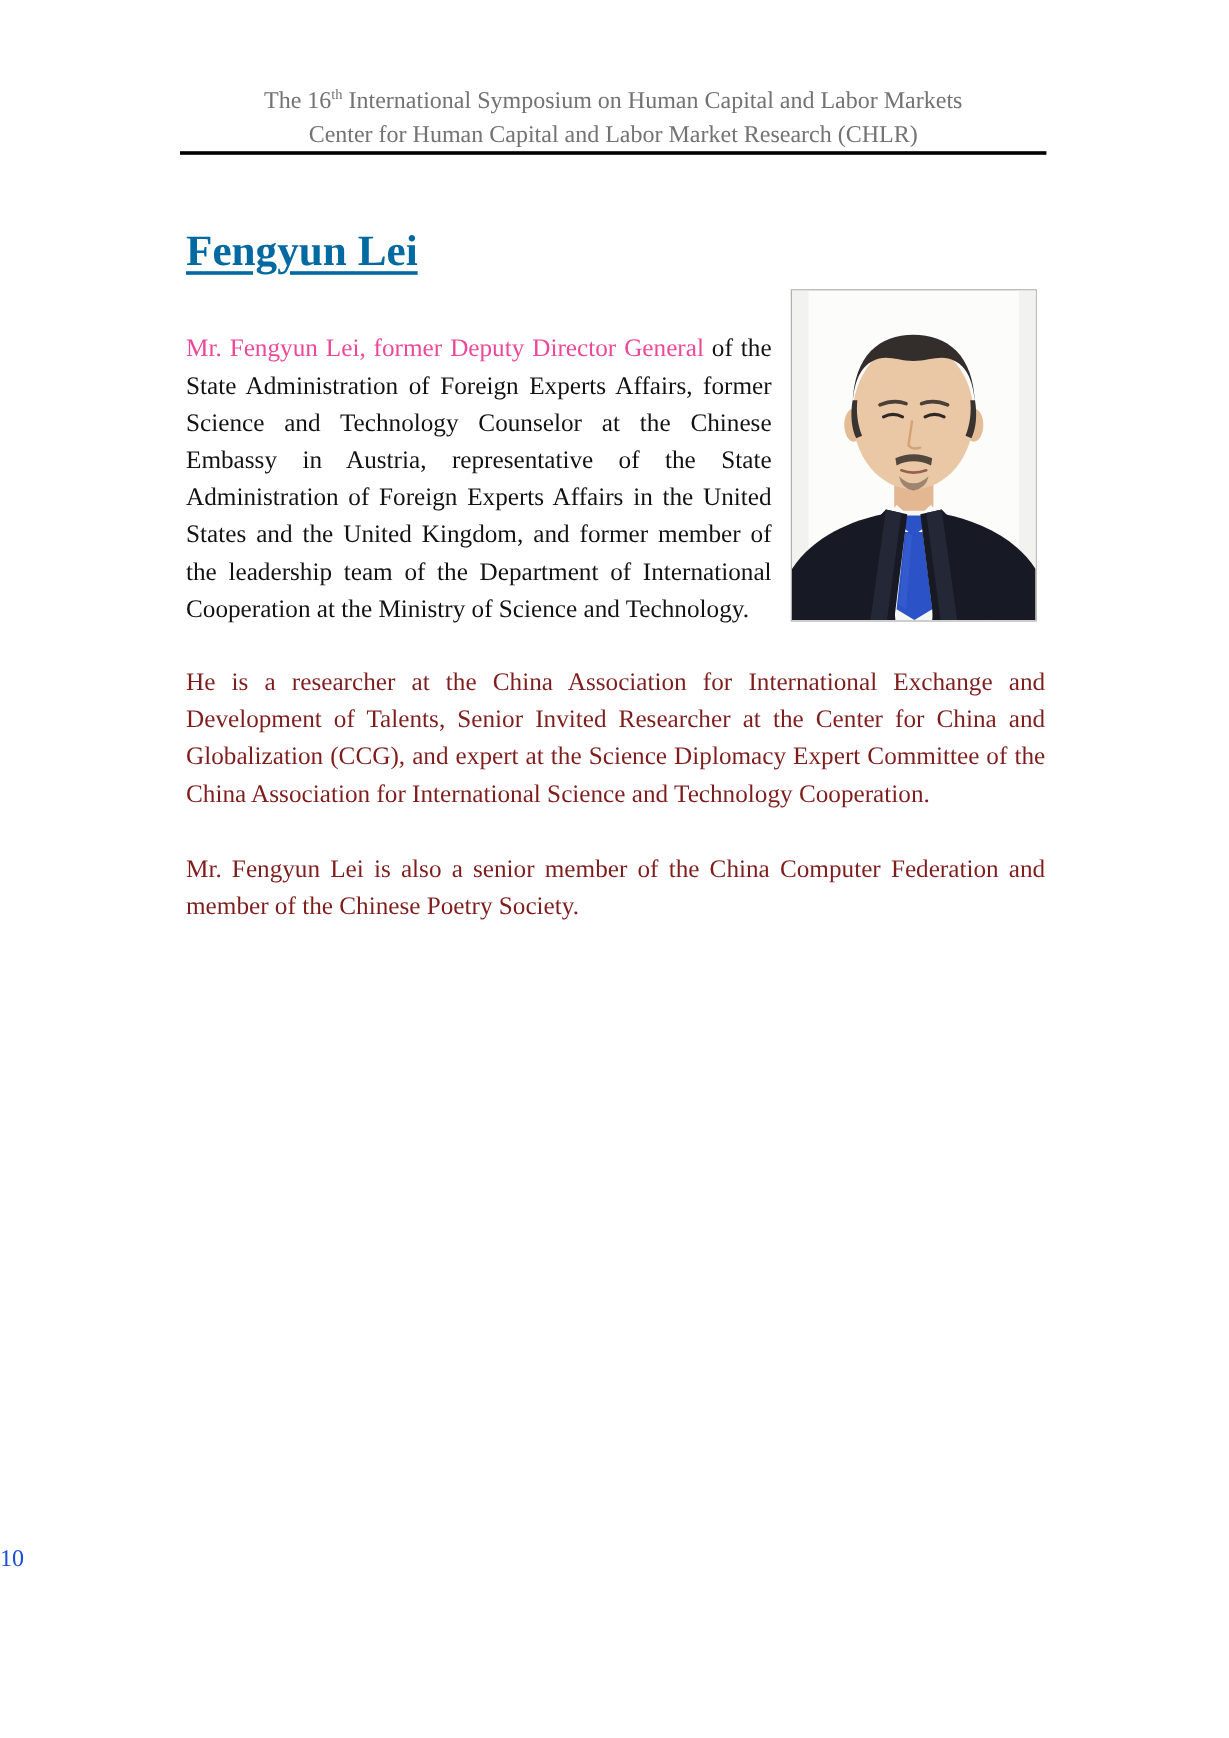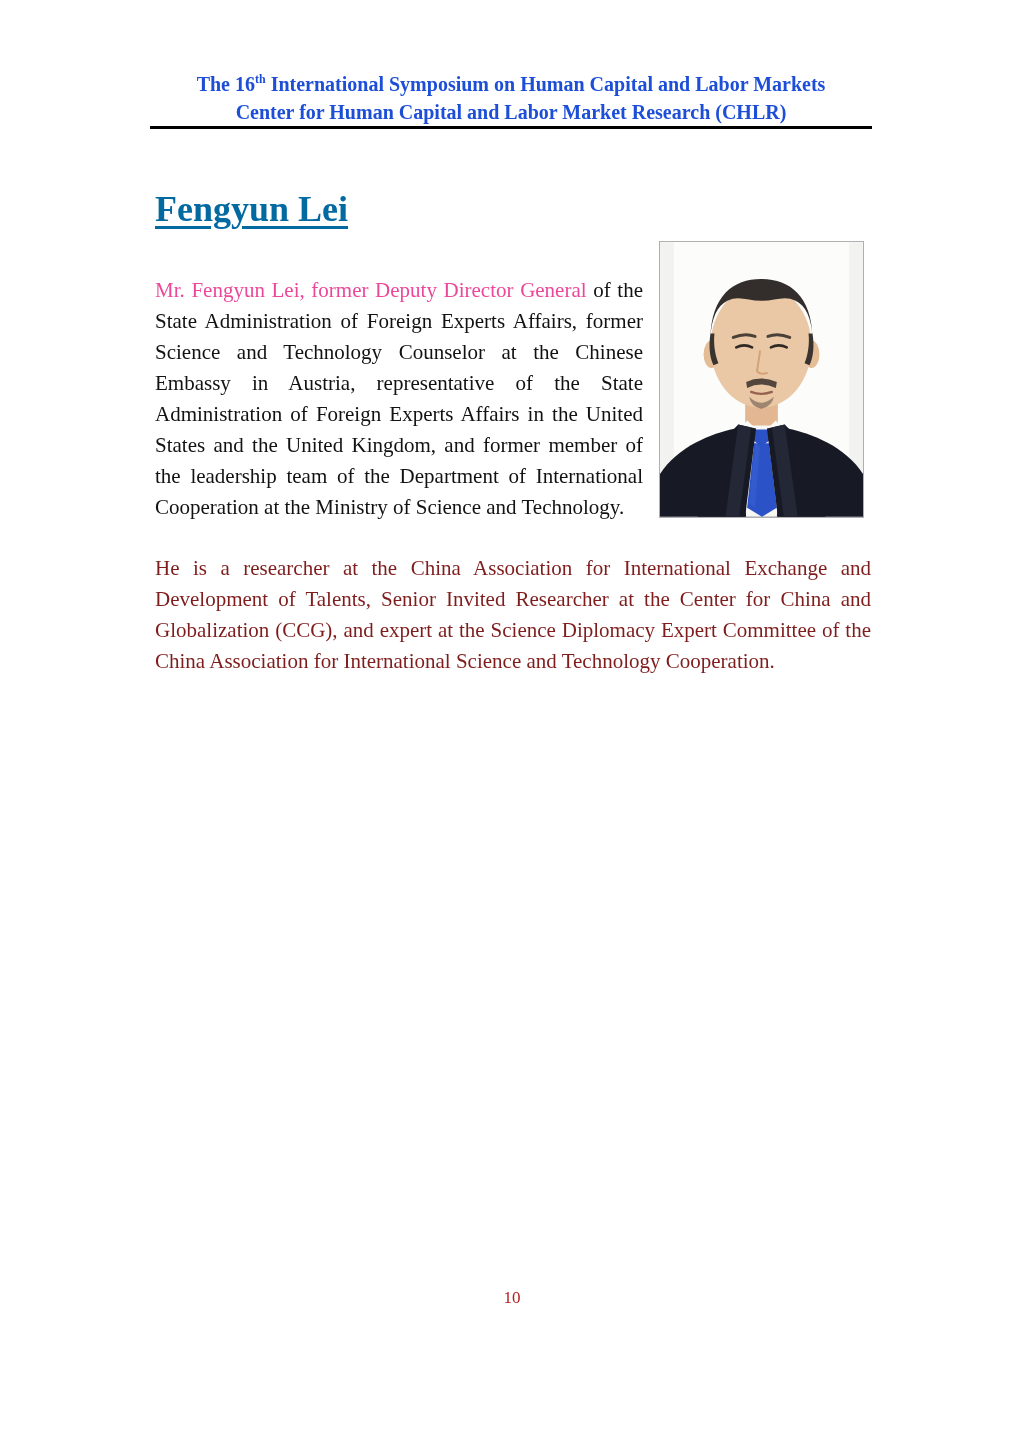--- a/index.html
+++ b/index.html
@@ -16,23 +16,22 @@
   
   .doc-header {
     padding-top: 70px;
     margin-left: 150px;
     width: 722px;
     text-align: center;
   }
   .h-line {
     font-size: 20px;
     line-height: 28px;
-    color: #1d4ed8;
+    color: #737373;
     white-space: nowrap;
-    font-weight: bold;
   }
   .h-line sup { font-size: 12px; vertical-align: super; line-height: 0; }
   .header-rule {
     margin-left: 150px;
     width: 722px;
     border-bottom: 3px solid #000000;
     height: 0;
   }
   
   .content {
@@ -80,23 +79,23 @@
     color: #7f1d1d;
   }
   .para-2 { margin-top: 30px; }
   .para-3 { margin-top: 32px; }
   
   .page-number {
     position: absolute;
     top: 1288px;
     left: 0;
     width: 100%;
-    text-align: center;
-    font-size: 17px;
-    color: #b91c1c;
+    text-align: left;
+    font-size: 20px;
+    color: #1d4ed8;
   }
 </style>
 </head>
 <body>
 
 <div class="page">
 
   <div class="doc-header">
     <div class="h-line"><span>The 16</span><sup>th</sup><span> International Symposium on Human Capital and Labor Markets</span></div>
     <div class="h-line">Center for Human Capital and Labor Market Research (CHLR)</div>
@@ -153,16 +152,17 @@
           <path d="M101 110 L98 130 Q101 134 108 132" stroke="#d4a276" stroke-width="2" fill="none" stroke-linecap="round"></path>
 
           <path d="M87 141 Q102 134 118 141 L117 147 Q102 140 88 147 Z" fill="#53463c"></path>
           <path d="M92 151 Q102 155 113 151" stroke="#96604f" stroke-width="2.2" fill="none" stroke-linecap="round"></path>
           <path d="M90 156 Q102 168 115 156 Q113 166 102 168 Q92 166 90 156 Z" fill="#5d4e43" opacity="0.55"></path>
         </svg>
       </figure>
     </div>
 
     <p class="para para-2">He is a researcher at the China Association for International Exchange and Development of Talents, Senior Invited Researcher at the Center for China and Globalization (CCG), and expert at the Science Diplomacy Expert Committee of the China Association for International Science and Technology Cooperation.</p>
+    <p class="para para-3">Mr. Fengyun Lei is also a senior member of the China Computer Federation and member of the Chinese Poetry Society.</p>
   </div>
 
   <div class="page-number">10</div>
 </div>
 
 </body></html>

